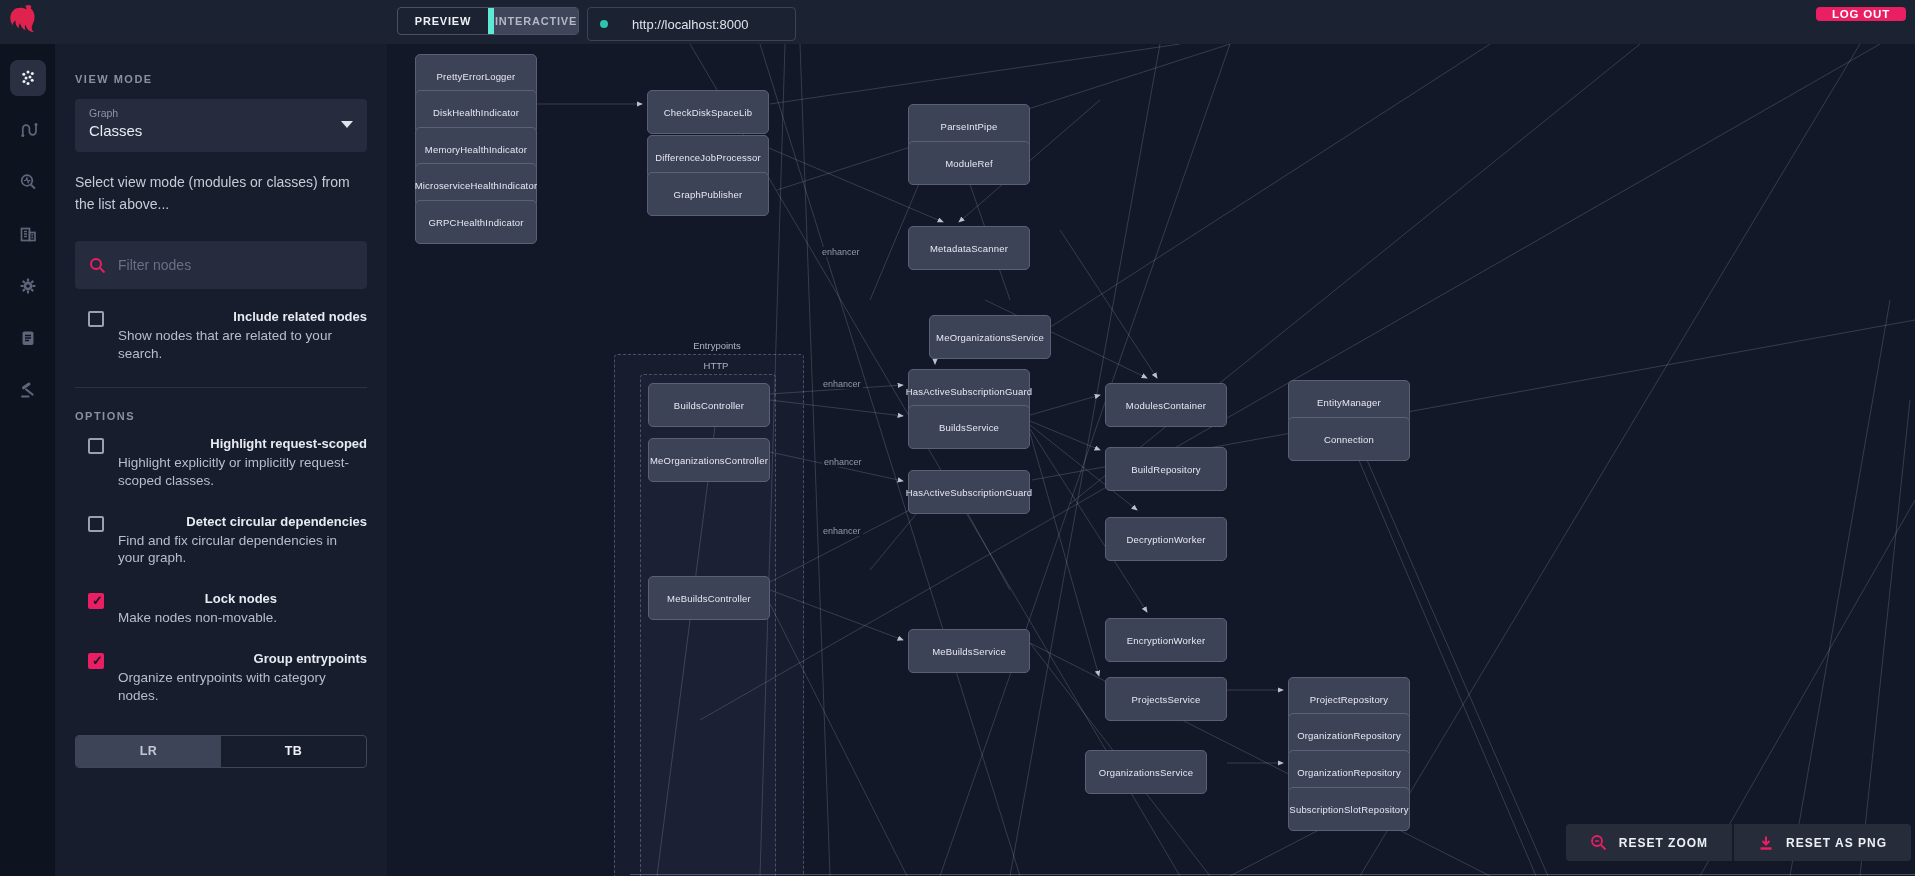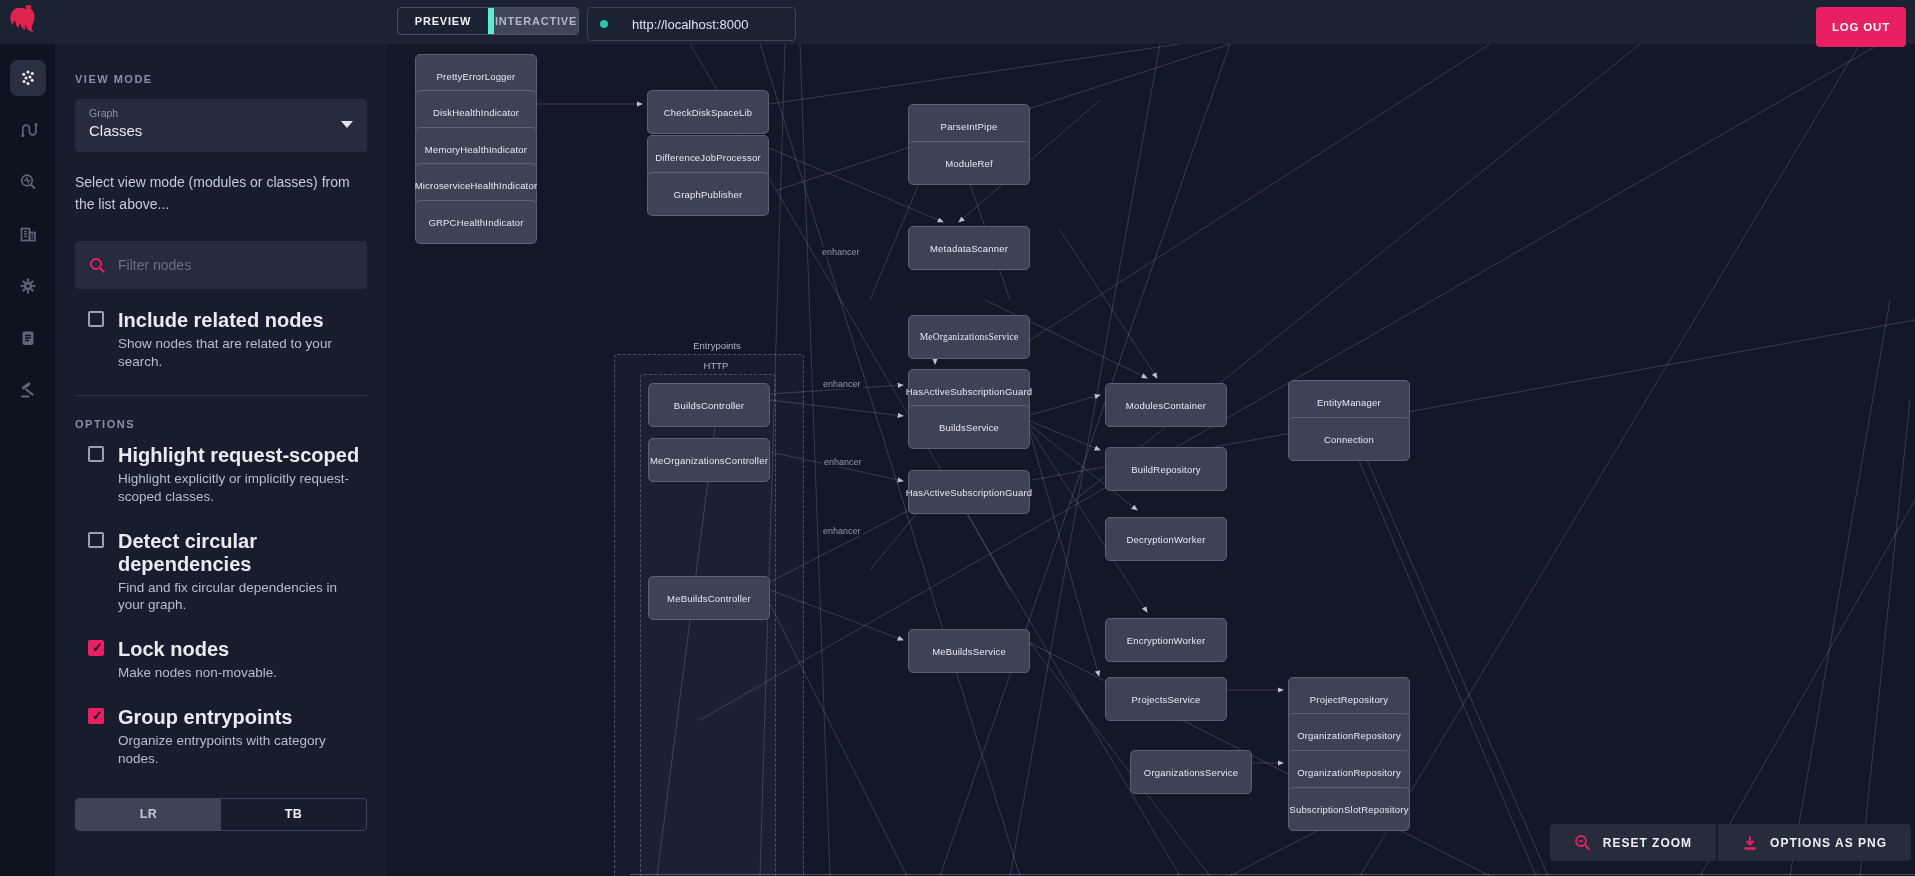--- a/index.html
+++ b/index.html
@@ -14,21 +14,21 @@
     border:1px solid #4a5164; border-radius:4px; overflow:hidden; }
   .tabseg { width:90px; display:flex; align-items:center; justify-content:center;
     font-size:11px; font-weight:bold; letter-spacing:.8px; cursor:pointer; }
   .tabseg.active { color:#eef1f7; background:transparent; }
   .tabseg.inactive { color:#b2b8c6; background:#3f4659; border-left:6px solid #5eead4; }
   .urlbox { position:absolute; left:587px; top:7px; width:209px; height:28px;
     border:1px solid #3c4356; border-radius:4px; display:flex; align-items:center;
     padding:16px 12px; gap:24px; }
   .urldot { width:8px; height:8px; border-radius:50%; background:#2ec5ad; flex:none; }
   .urltext { font-size:13px; color:#dfe3ec; white-space:nowrap; }
-  .logout { position:absolute; right:9px; top:7px; height:40px; padding:0 16px;
+  .logout { position:absolute; right:9px; top:7px; height:14px; padding:0 16px;
     background:#e91e63; border-radius:4px; color:#fff; font-size:11.5px;
     font-weight:bold; letter-spacing:.8px; display:flex; align-items:center; cursor:pointer; }
 
   
   .rail { position:absolute; left:0; top:44px; width:55px; height:832px;
     background:#0e1320; z-index:20; display:flex; flex-direction:column;
     align-items:center; padding-top:16px; gap:16px; }
   .railbtn { width:36px; height:36px; border-radius:8px; display:flex;
     align-items:center; justify-content:center; cursor:pointer; }
   .railbtn.selected { background:#2a3042; }
@@ -51,21 +51,21 @@
   .filter-box input { background:transparent; border:none; outline:none;
     font-size:14px; color:#dfe3ec; margin-left:12px; width:230px;
     font-family:"Liberation Sans", sans-serif; }
   .filter-box input::placeholder { color:#697083; }
   .option-row { display:flex; gap:14px; padding-left:13px; margin-bottom:24px; }
   .checkbox { width:16px; height:16px; border:2px solid #9aa0b0; border-radius:2px;
     flex:none; margin-top:2px; position:relative; cursor:pointer; }
   .checkbox.checked { background:#e91e63; border-color:#e91e63; }
   .checkbox.checked:after { content:"\2713"; position:absolute; top:-2px; left:2px;
     color:#141927; font-size:13px; font-weight:bold; }
-  .option-title { font-size:20px; font-weight:bold; color:#e8ebf2; margin-bottom:3px; }
+  .option-title { font-size:13px; font-weight:bold; color:#e8ebf2; margin-bottom:3px;text-align:right; }
   .option-desc { font-size:13.5px; color:#b6bdcb; line-height:1.32; }
   .divider { height:1px; background:#2b3243; margin:2px 0 22px 0; }
   .dirtoggle { display:flex; height:33px; border:1px solid #3f465a; border-radius:4px;
     overflow:hidden; margin-top:30px; }
   .dirseg { flex:1; display:flex; align-items:center; justify-content:center;
     font-size:12.5px; font-weight:bold; letter-spacing:.5px; cursor:pointer; }
   .dirseg.active { background:#3e4457; color:#c3c8d4; }
   .dirseg.inactive { background:transparent; color:#eef0f5; }
 
   
@@ -313,34 +313,34 @@
     <div class="node" style="left: 28px; top: 46px;">DiskHealthIndicator</div>
     <div class="node" style="left: 28px; top: 83px;">MemoryHealthIndicator</div>
     <div class="node" style="left: 28px; top: 119px;">MicroserviceHealthIndicator</div>
     <div class="node" style="left: 28px; top: 156px;">GRPCHealthIndicator</div>
     <div class="node" style="left: 260px; top: 46px;">CheckDiskSpaceLib</div>
     <div class="node" style="left: 260px; top: 91px;">DifferenceJobProcessor</div>
     <div class="node" style="left: 260px; top: 128px;">GraphPublisher</div>
     <div class="node" style="left: 521px; top: 60px;">ParseIntPipe</div>
     <div class="node" style="left: 521px; top: 97px;">ModuleRef</div>
     <div class="node" style="left: 521px; top: 182px;">MetadataScanner</div>
-    <div class="node" style="left: 521px; top: 271px; font-family: Liberation Serif, serif;">MeOrganizationsService</div>
+    <div class="node" style="left: 542px; top: 271px;">MeOrganizationsService</div>
     <div class="node" style="left: 521px; top: 325px;">HasActiveSubscriptionGuard</div>
     <div class="node" style="left: 521px; top: 361px;">BuildsService</div>
     <div class="node" style="left: 521px; top: 426px;">HasActiveSubscriptionGuard</div>
     <div class="node" style="left: 521px; top: 585px;">MeBuildsService</div>
     <div class="node" style="left: 261px; top: 339px;">BuildsController</div>
     <div class="node" style="left: 261px; top: 394px;">MeOrganizationsController</div>
     <div class="node" style="left: 261px; top: 532px;">MeBuildsController</div>
     <div class="node" style="left: 718px; top: 339px;">ModulesContainer</div>
     <div class="node" style="left: 718px; top: 403px;">BuildRepository</div>
     <div class="node" style="left: 718px; top: 473px;">DecryptionWorker</div>
     <div class="node" style="left: 718px; top: 574px;">EncryptionWorker</div>
     <div class="node" style="left: 718px; top: 633px;">ProjectsService</div>
-    <div class="node" style="left: 743px; top: 706px;">OrganizationsService</div>
+    <div class="node" style="left: 698px; top: 706px;">OrganizationsService</div>
     <div class="node" style="left: 901px; top: 336px;">EntityManager</div>
     <div class="node" style="left: 901px; top: 373px;">Connection</div>
     <div class="node" style="left: 901px; top: 633px;">ProjectRepository</div>
     <div class="node" style="left: 901px; top: 669px;">OrganizationRepository</div>
     <div class="node" style="left: 901px; top: 706px;">OrganizationRepository</div>
     <div class="node" style="left: 901px; top: 743px;">SubscriptionSlotRepository</div>
   </div>
 
 <div class="zoomctl">
   <div class="zoombtn">
@@ -350,15 +350,15 @@
       <path d="M5 7 h4" stroke-width="1.6"></path>
     </svg>
     <span>RESET ZOOM</span>
   </div>
   <div class="zoombtn">
     <svg width="16" height="16" viewBox="0 0 16 16" fill="none" stroke="#e91e63" stroke-width="2">
       <path d="M8 1.5 V9"></path>
       <path d="M4.5 6 L8 9.5 L11.5 6"></path>
       <path d="M2.5 13.5 h11" stroke-width="2.4"></path>
     </svg>
-    <span>OPTIONS AS PNG</span>
+    <span>RESET AS PNG</span>
   </div>
 </div>
 
 </body></html>

